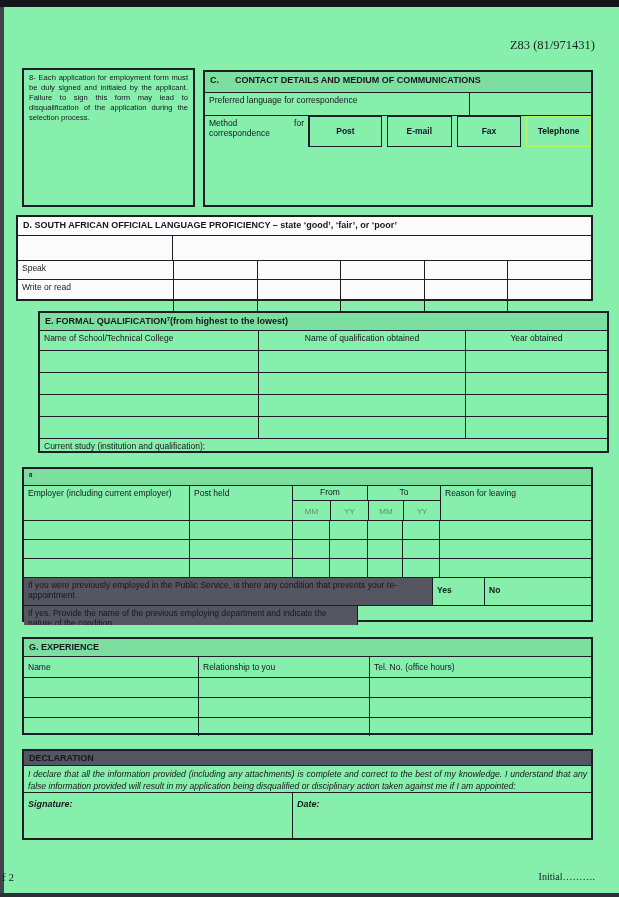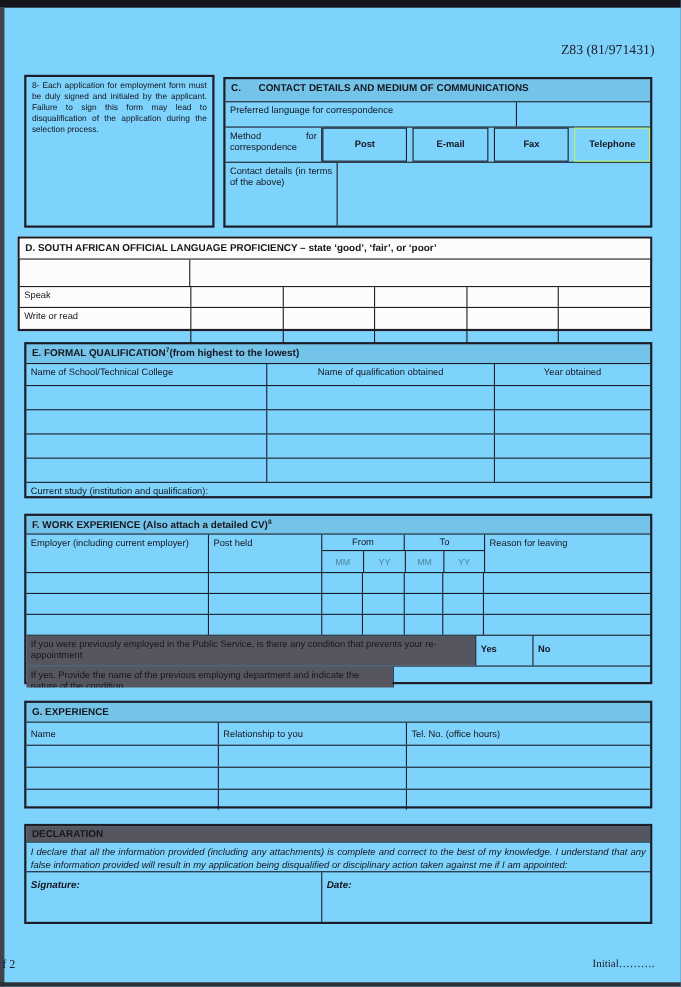--- a/index.html
+++ b/index.html
@@ -1,16 +1,16 @@
 <!DOCTYPE html>
 <html><head>
 <meta charset="utf-8">
 <style>
   html,body{margin:0;padding:0;background:#2b2b31;}
-  .page{position:relative;width:619px;height:897px;background:#7dd3fc;
+  .page{position:relative;width:619px;height:897px;background:#86efac;
         font-family:"Liberation Sans",sans-serif;color:#16161f;overflow:hidden;}
   .abs{position:absolute;box-sizing:border-box;}
   .topbar{left:0;top:0;width:619px;height:7px;background:#15151b;}
   .leftedge{left:0;top:7px;width:4px;height:890px;background:#42424c;}
   .bottombar{left:0;top:893px;width:619px;height:4px;background:#2e2e37;}
   .formcode{top:38px;right:24px;font-family:"Liberation Serif",serif;font-size:12.5px;color:#1c1c26;}
   .footL{left:2px;top:871px;font-family:"Liberation Serif",serif;font-size:11px;color:#1c1c26;}
   .footR{right:24px;top:871px;font-family:Liberation Serif, serif;font-size:10px;color:#1c1c26;}
 
   .sec{border:2px solid #1d1d27;box-sizing:border-box;}
@@ -48,32 +48,28 @@
   <div class="abs sec" style="left:203px;top:70px;width:390px;height:137px;">
     <div class="row nt hdr" style="height:20px;">
       <span>C.</span>
       <span style="margin-left:16px;">CONTACT DETAILS AND MEDIUM OF COMMUNICATIONS</span>
     </div>
     <div class="row" style="height:23px;">
       <div class="cell nb" style="width:265px;border-right:1px solid #1d1d27;">Preferred language for correspondence</div>
       <div class="cell nb" style="flex:1;"></div>
     </div>
     <div class="row" style="height:32px;">
-      <div class="cell nb just" style="width:88px;border-right:1px solid #1d1d27;">Method for correspondence</div>
+      <div class="cell nb just" style="width:104px;border-right:1px solid #1d1d27;">Method for correspondence</div>
       <div style="flex:1;display:flex;gap:5px;">
         <div class="cell nb bold ctr" style="flex:1.15;border:1px solid #1d1d27;display:flex;align-items:center;justify-content:center;">Post</div>
         <div class="cell nb bold ctr" style="flex:1;border:1px solid #1d1d27;display:flex;align-items:center;justify-content:center;">E-mail</div>
         <div class="cell nb bold ctr" style="flex:1;border:1px solid #1d1d27;display:flex;align-items:center;justify-content:center;">Fax</div>
         <div class="cell nb bold ctr" style="flex:1;border:1px solid #bef264;display:flex;align-items:center;justify-content:center;">Telephone</div>
       </div>
     </div>
-    <div class="row" style="flex:1;height:58px;">
-      <div class="cell nb just" style="width:102px;border-right:1px solid #1d1d27;">Contact details (in terms of the above)</div>
-      <div class="cell nb" style="flex:1;"></div>
-    </div>
   </div>
 
   <div class="abs sec white" style="left:16px;top:215px;width:577px;height:86px;">
     <div class="row nt hdr" style="height:18px;background:#fcfcfc;">D. SOUTH AFRICAN OFFICIAL LANGUAGE PROFICIENCY – state ‘good’, ‘fair’, or ‘poor’</div>
     <div class="row" style="height:25px;">
       <div class="cell nb" style="width:155px;border-right:1px solid #1d1d27;"></div>
     </div>
     <div class="row" style="height:19px;">
       <div class="cell nb" style="width:155px;">Speak</div>
       <div class="cell" style="flex:1;"></div>
@@ -85,21 +81,21 @@
     <div class="row" style="flex:1;height:33px;">
       <div class="cell nb" style="width:155px;">Write or read</div>
       <div class="cell" style="flex:1;"></div>
       <div class="cell" style="flex:1;"></div>
       <div class="cell" style="flex:1;"></div>
       <div class="cell" style="flex:1;"></div>
       <div class="cell" style="flex:1;"></div>
     </div>
   </div>
 
-  <div class="abs sec" style="left:22px;top:311px;width:571px;height:142px;">
+  <div class="abs sec" style="left:38px;top:311px;width:571px;height:142px;">
     <div class="row nt hdr" style="height:17px;">
       <span>E. FORMAL QUALIFICATION</span>
         <sup>7</sup>
         <span> (from highest to the lowest)</span>
     </div>
     <div class="row" style="height:20px;">
       <div class="cell nb" style="width:218px;">Name of School/Technical College</div>
       <div class="cell ctr" style="width:207px;">Name of qualification obtained</div>
       <div class="cell ctr" style="flex:1;">Year obtained</div>
     </div>
@@ -123,21 +119,20 @@
       <div class="cell" style="width:207px;"></div>
       <div class="cell" style="flex:1;"></div>
     </div>
     <div class="row" style="flex:1;height:15px;">
       <div class="cell nb" style="flex:1;">Current study (institution and qualification):</div>
     </div>
   </div>
 
   <div class="abs sec" style="left:22px;top:467px;width:571px;height:155px;">
     <div class="row nt hdr" style="height:16px;">
-      <span>F. WORK EXPERIENCE (Also attach a detailed CV)</span>
         <sup>8</sup>
     </div>
     <div class="row" style="height:35px;">
       <div class="cell nb" style="width:165px;">Employer (including current employer)</div>
       <div class="cell" style="width:103px;">Post held</div>
       <div style="width:147px;display:flex;flex-direction:column;border-left:1px solid #1d1d27;">
         <div style="display:flex;height:14px;">
           <div class="cell nb ctr" style="width:75px;border-right:1px solid #1d1d27;padding:1px;">From</div>
           <div class="cell nb ctr" style="flex:1;padding:1px;">To</div>
         </div>

